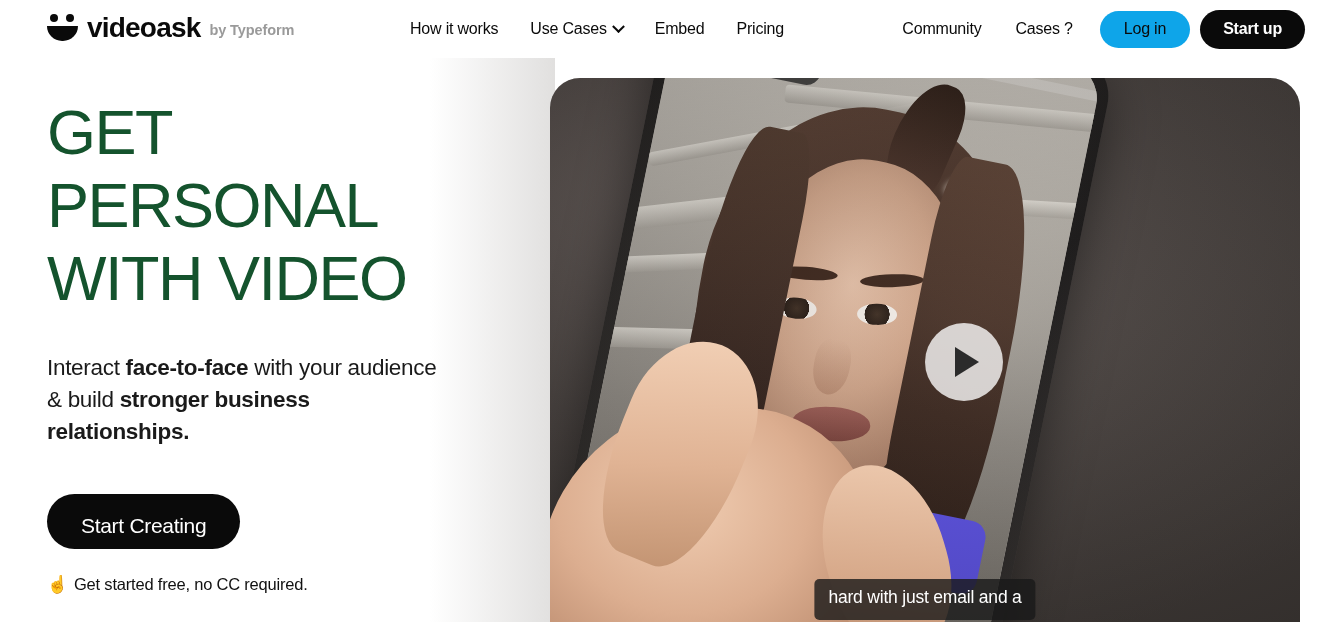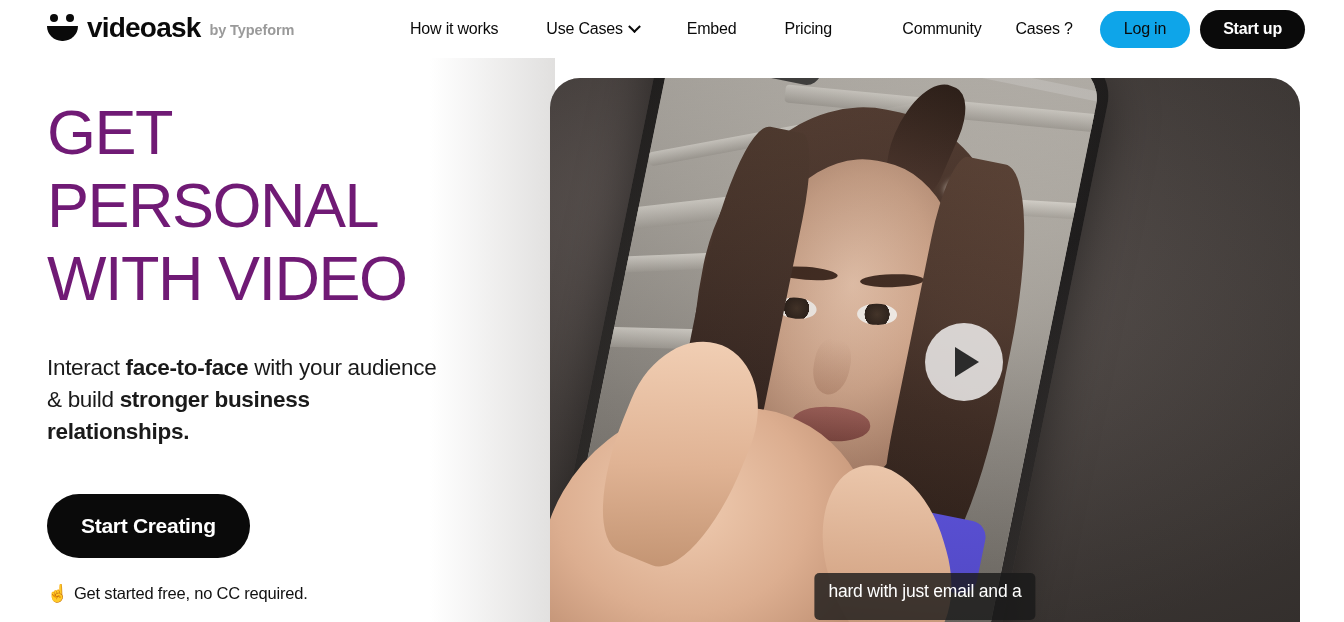--- a/index.html
+++ b/index.html
@@ -36,21 +36,21 @@
     font-size:28px; font-weight:bold; color:#0a0a0a;
     letter-spacing:-0.8px; line-height:30px;
   }
   .logo-by {
     font-size:14.5px; color:#9a9a9a; font-weight:700;
     line-height:26px; letter-spacing:-0.1px;
   }
 
   .nav-center {
     position:absolute; left:410px; top:0; height:58px;
-    display:flex; align-items:center; gap:16px;
+    display:flex; align-items:center; gap:0;
   }
   .nav-link {
     font-size:16px; color:#0a0a0a; padding:0 16px; cursor:pointer;
     display:flex; align-items:center; gap:7px; white-space:nowrap;
     letter-spacing:-0.2px;
   }
   .nav-link:first-child { padding-left:0; }
   .chev {
     display:inline-block; width:9px; height:9px;
     border-right:2px solid #0a0a0a; border-bottom:2px solid #0a0a0a;
@@ -76,34 +76,34 @@
     border:none; border-radius:40px;
     padding:0 23px; height:39px; font-size:16px; font-weight:bold;
     font-family:"Liberation Sans", sans-serif;
     cursor:pointer; letter-spacing:-0.2px;
   }
 
   
   .hero-left { position:absolute; left:47px; top:96px; width:460px; z-index:10; }
   .headline {
     font-size:63px; line-height:73px; font-weight:300;
-    color:#701a75; letter-spacing:-1.5px; white-space:nowrap;
+    color:#14532d; letter-spacing:-1.5px; white-space:nowrap;
   }
   .subhead {
     margin-top:37px; font-size:22.5px; line-height:32px;
     color:#1a1a1a; letter-spacing:-0.3px; max-width:400px;
   }
   .subhead b { font-weight:bold; }
   .btn-cta {
     margin-top:46px;
     display:inline-block;
     background:#0a0a0a; color:#fff;
     border:none; border-radius:60px;
-    padding:0 34px; height:64px; line-height:64px;
-    font-size:21px; font-weight:bold; letter-spacing:-0.3px;
+    padding:0 34px; height:55px; line-height:64px;
+    font-size:21px; font-weight:normal; letter-spacing:-0.3px;
     font-family:"Liberation Sans", sans-serif; cursor:pointer;
   }
   .cta-note {
     margin-top:25px; font-size:16.5px; color:#111; letter-spacing:-0.2px;
     display:flex; align-items:center; gap:6px;
   }
   .cta-emoji { font-size:17px; }
 
   
   .video-shadow {
@@ -305,21 +305,21 @@
     border-top:15px solid transparent;
     border-bottom:15px solid transparent;
     margin-left:6px;
   }
 
   
   .caption {
     position:absolute; left:50%; transform:translateX(-50%);
     bottom:2px;
     background:rgba(25,25,25,0.80); color:#fff;
-    font-size:17.5px; padding:8px 14px 18px 14px;
+    font-size:17.5px; padding:8px 14px 12px 14px;
     border-radius:5px; white-space:nowrap;
     z-index:26; letter-spacing:-0.2px;
   }
 </style>
 </head>
 <body>
 
 <div class="page">
 
   <div class="header">

